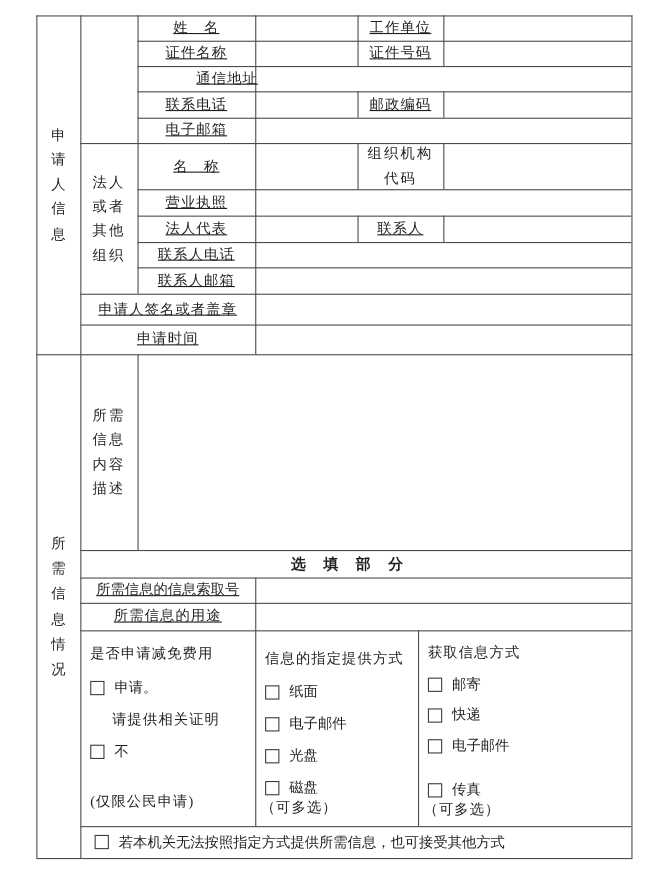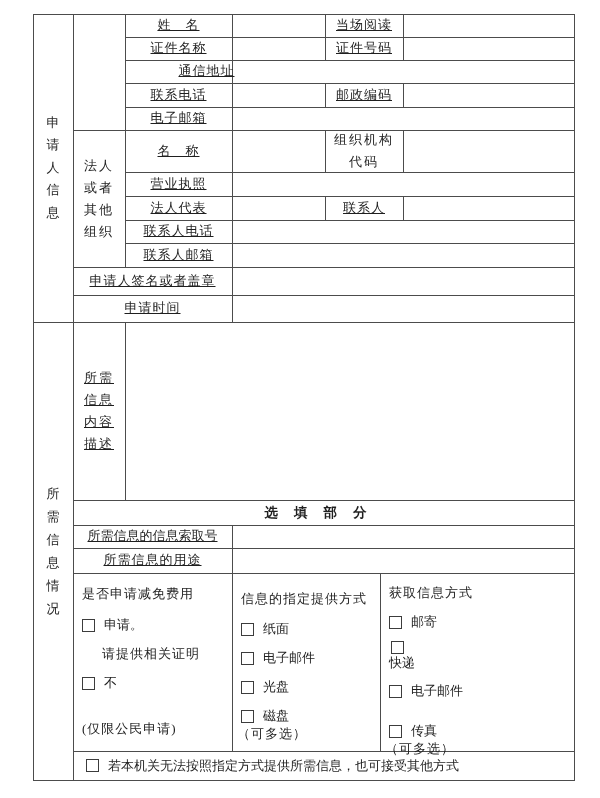--- a/index.html
+++ b/index.html
@@ -75,21 +75,21 @@
 
 
   <div class="stack" style="left:73px;top:130px;width:52px;height:137px;">
     <div>法人</div>
     <div>或者</div>
     <div>其他</div>
     <div>组织</div>
   </div>
 
   <div class="cell" style="left:125px;top:14px;width:107px;height:23px;">姓　名</div>
-  <div class="cell" style="left:325px;top:14px;width:78px;height:23px;">当场阅读</div>
+  <div class="cell" style="left:325px;top:14px;width:78px;height:23px;">工作单位</div>
   <div class="cell" style="left:125px;top:37px;width:107px;height:23px;">证件名称</div>
   <div class="cell" style="left:325px;top:37px;width:78px;height:23px;">证件号码</div>
   <div class="cell" style="left:125px;top:60px;width:107px;height:23px;padding-left:28px;">通信地址</div>
   <div class="cell" style="left:125px;top:83px;width:107px;height:24px;">联系电话</div>
   <div class="cell" style="left:325px;top:83px;width:78px;height:24px;">邮政编码</div>
   <div class="cell" style="left:125px;top:107px;width:107px;height:23px;">电子邮箱</div>
   <div class="cell" style="left:125px;top:130px;width:107px;height:42px;">名　称</div>
 
   <div class="stack" style="left:325px;top:130px;width:78px;height:42px;">
     <div>组织机构</div>
@@ -124,21 +124,21 @@
 
   <div class="vtext" style="left:33px;top:322px;width:40px;height:458px;">
     <div style="line-height:23px;">所</div>
     <div style="line-height:23px;">需</div>
     <div style="line-height:23px;">信</div>
     <div style="line-height:23px;">息</div>
     <div style="line-height:23px;">情</div>
     <div style="line-height:23px;">况</div>
   </div>
 
-  <div class="stack" style="left:73px;top:322px;width:52px;height:178px;text-decoration:underline;">
+  <div class="stack" style="left:73px;top:322px;width:52px;height:178px;">
     <div>所需</div>
     <div>信息</div>
     <div>内容</div>
     <div>描述</div>
   </div>
   <div class="blank" style="left:125px;top:322px;width:449px;height:178px;"></div>
 
   <div class="heading" style="left:73px;top:500px;width:501px;height:25px;">选填部分</div>
 
   <div class="cell" style="left:73px;top:525px;width:159px;height:23px;letter-spacing:0;">所需信息的信息索取号</div>
@@ -180,21 +180,21 @@
     </div>
     <div class="note" style="margin-top:auto;margin-left:-4px;">（可多选）</div>
   </div>
 
   <div class="col" style="left:381px;top:574px;width:192px;height:176px;padding:10px 4px 12px 8px;">
     <div class="hdr">获取信息方式</div>
     <div class="cbline" style="margin-top:11px;">
       <span class="cbox"></span>
       <span>邮寄</span>
     </div>
-    <div class="cbline" style="margin-top:10px;flex-direction:column;">
+    <div class="cbline" style="margin-top:10px;">
       <span class="cbox"></span>
       <span>快递</span>
     </div>
     <div class="cbline" style="margin-top:10px;">
       <span class="cbox"></span>
       <span>电子邮件</span>
     </div>
     <div class="cbline" style="margin-top:22px;">
       <span class="cbox"></span>
       <span>传真</span>

